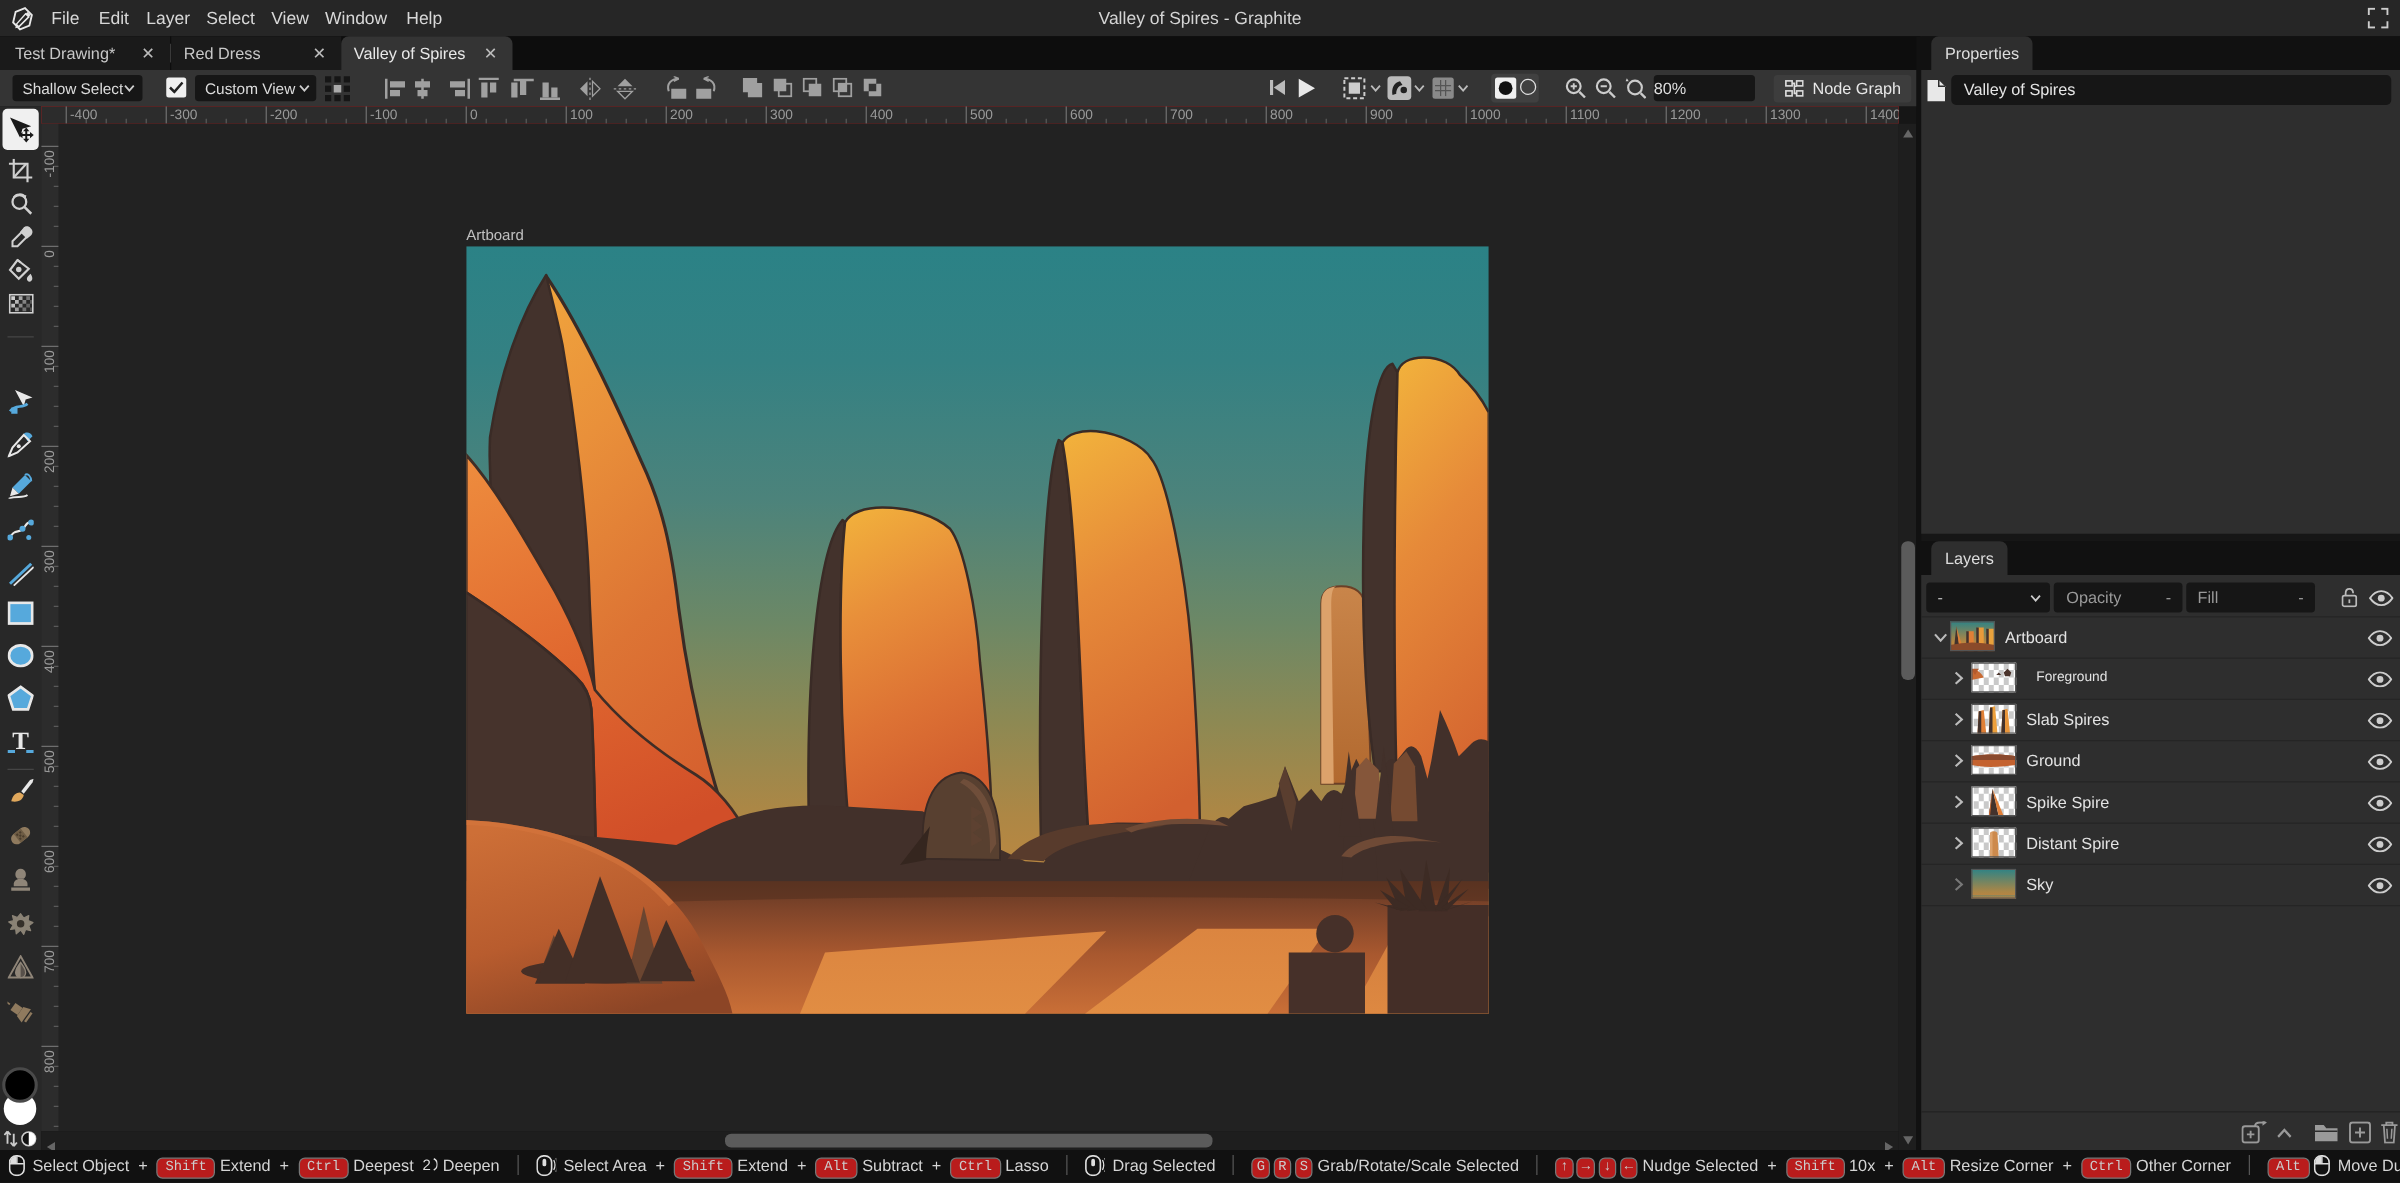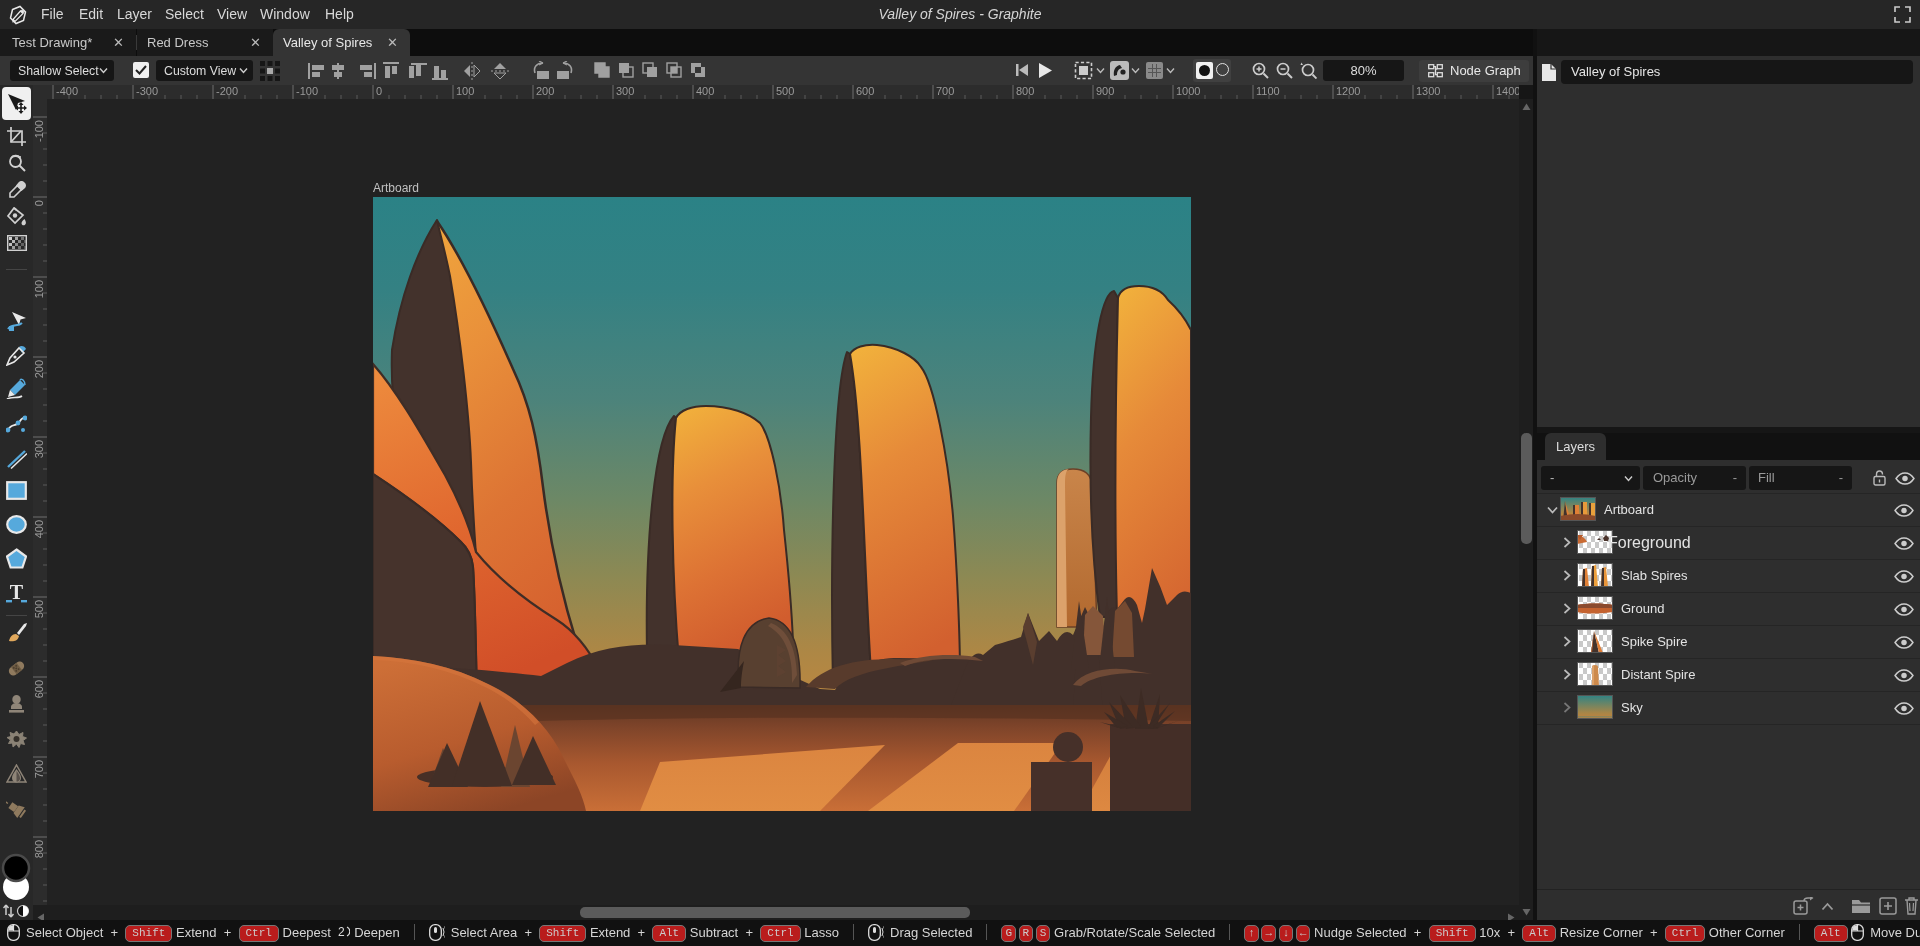--- a/index.html
+++ b/index.html
@@ -5,21 +5,21 @@
   * { margin:0; padding:0; box-sizing:border-box; }
   html,body { width:1920px; height:946px; overflow:hidden; background:#161616;
     font-family:"Liberation Sans", sans-serif; }
   .abs { position:absolute; }
   #app { position:relative; width:1920px; height:946px; }
 
   
   #menubar { position:absolute; left:0; top:0; width:1920px; height:29px; background:#262626; }
   .menu-item { position:absolute; top:0; height:29px; line-height:29px; color:#d8d8d8; font-size:14px; }
   #title { position:absolute; top:0; left:0; width:1920px; height:29px; line-height:29px;
-    text-align:center; color:#d4d4d4; font-size:14px;font-style:italic; }
+    text-align:center; color:#d4d4d4; font-size:14px; }
 
   
   #tabbar { position:absolute; left:0; top:29px; width:1536px; height:27px; background:#0d0d0d; }
   .dtab { position:absolute; top:0; height:27px; line-height:27px; color:#c8c8c8; font-size:13px; }
   .dtab .x { color:#bbbbbb; font-size:13px; }
 
   
   #shelf { position:absolute; left:0; top:56px; width:1536px; height:29px; background:#343434; }
   .widget { position:absolute; background:#161616; border-radius:3px; color:#dddddd; font-size:13px; }
 
@@ -246,21 +246,21 @@
       <circle cx="7" cy="7" r="5.5" fill="none" stroke="#cccccc" stroke-width="1.7"></circle>
       <path d="M11.5 11.5 L16 16" stroke="#cccccc" stroke-width="1.9"></path>
       <path d="M4.5 7 h5" stroke="#cccccc" stroke-width="1.5"></path>
     </svg>
     <svg class="abs" style="left:1300px;top:6px" width="17" height="17" viewBox="0 0 17 17">
       <circle cx="8" cy="8" r="5.5" fill="none" stroke="#cccccc" stroke-width="1.7"></circle>
       <path d="M12.5 12.5 L16.5 16.5" stroke="#cccccc" stroke-width="1.9"></path>
       <path d="M3 3 l-2.5 0 l1 -2.5" fill="#cccccc" stroke="none"></path>
     </svg>
     
-    <div class="widget" style="left:1323px;top:4px;width:81px;height:21px;line-height:21px;text-align:center">80%</div>
+    <div class="widget" style="left:1323px;top:4px;width:81px;height:21px;line-height:21px;text-align:left">80%</div>
     
     <div class="abs" style="left:1419px;top:4px;width:110px;height:22px;background:#3d3d3d;border-radius:3px;color:#e8e8e8;font-size:13px;line-height:22px">
       <svg class="abs" style="left:9px;top:4px" width="15" height="14" viewBox="0 0 15 14">
         <g fill="none" stroke="#dddddd" stroke-width="1.3">
           <rect x="0.7" y="0.7" width="5" height="4"></rect>
             <rect x="0.7" y="8.7" width="5" height="4"></rect>
           <rect x="9.3" y="0.7" width="5" height="4"></rect>
             <rect x="9.3" y="8.7" width="5" height="4"></rect>
           <path d="M5.7 2.7 H7.5 V10.7 H9.3 M7.5 5 H9.3"></path>
         </g>
@@ -782,20 +782,23 @@
       </svg>
     <svg class="abs" style="right:4px;top:8px" width="8" height="9" viewBox="0 0 8 9">
         <path d="M1 0.5 L1 8.5 L7.5 4.5 Z" fill="#666666"></path>
       </svg>
     <div class="abs" style="left:547px;top:2px;width:390px;height:11px;background:#5b5b5b;border-radius:5px"></div>
 </div>
   <div id="gapR"></div>
 
   <div id="rpanel">
 
+    <div class="ptabrow" style="top:0">
+        <div class="ptab" style="left:8px">Properties</div>
+      </div>
     <div class="pbody" style="top:27px;height:371px">
       <svg class="abs" style="left:4px;top:7px" width="16" height="19" viewBox="0 0 16 19">
         <path d="M1 1 H10 L15 6 V18 H1 Z" fill="#e8e8e8"></path>
           <path d="M10 1 L10 6 L15 6" fill="none" stroke="#2e2e2e" stroke-width="1.2"></path>
       </svg>
       <div class="widget" style="left:24px;top:4px;width:352px;height:24px;line-height:24px;border-radius:4px">
         <span style="margin-left:10px;color:#e5e5e5">Valley of Spires</span>
       </div>
     </div>
 
@@ -885,21 +888,21 @@
                 <rect x="14" y="18" width="4" height="6"></rect>
                 <rect x="22" y="18" width="4" height="6"></rect>
                 <rect x="30" y="18" width="4" height="6"></rect>
               </g>
               <path d="M0,6 C4,5 8,8 10,12 L10,12 L0,14 Z" fill="#c96a33"></path>
               <path d="M0,5 L6,5 L3,10 Z" fill="#b55a2c"></path>
               <path d="M26,8 l3,-3 l3,3 l-1,3 l-4,0 Z" fill="#4a332b"></path>
               <path d="M20,10 l2,-2 l2,2 Z" fill="#4a332b"></path>
               <rect x="0.5" y="0.5" width="35" height="23" fill="none" stroke="#555" stroke-width="1"></rect>
             </svg>
-            <div class="abs" style="left:71px;top:0;height:33px;line-height:33px;color:#e3e3e3;font-size:16px">Foreground</div>
+            <div class="abs" style="left:92px;top:0;height:33px;line-height:33px;color:#e3e3e3;font-size:11px">Foreground</div>
             <svg class="abs" style="left:357px;top:11px" width="20" height="13" viewBox="0 0 19 12">
               <path d="M1 6 C4 1.5 7 0.7 9.5 0.7 C12 0.7 15 1.5 18 6 C15 10.5 12 11.3 9.5 11.3 C7 11.3 4 10.5 1 6 Z" fill="none" stroke="#cccccc" stroke-width="1.4"></path>
               <circle cx="9.5" cy="6" r="2.6" fill="#cccccc"></circle>
             </svg>
           </div>
           <div class="abs" style="left:0;top:66px;width:383px;height:33px">
             <div class="abs" style="left:0;top:0;width:383px;height:1px;background:#252525"></div>
             <svg class="abs" style="left:26px;top:11px" width="8" height="11" viewBox="0 0 8 11">
               <path d="M1.5 1 L6.5 5.5 L1.5 10" fill="none" stroke="#bbbbbb" stroke-width="1.7"></path>
             </svg>

